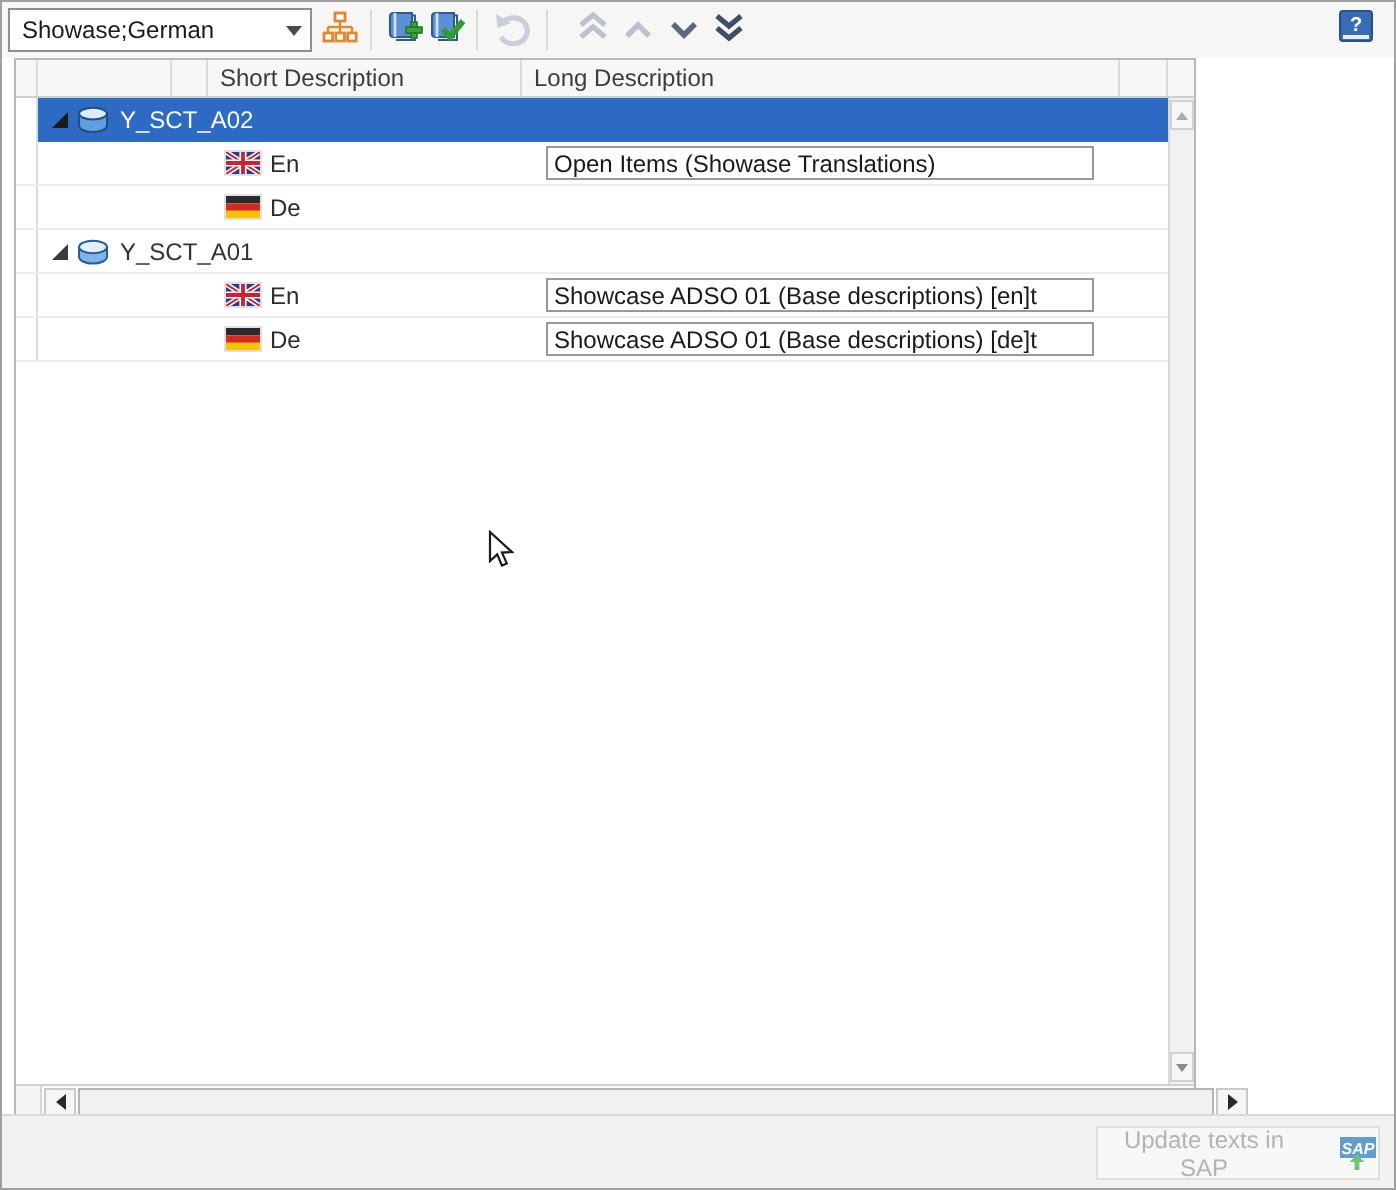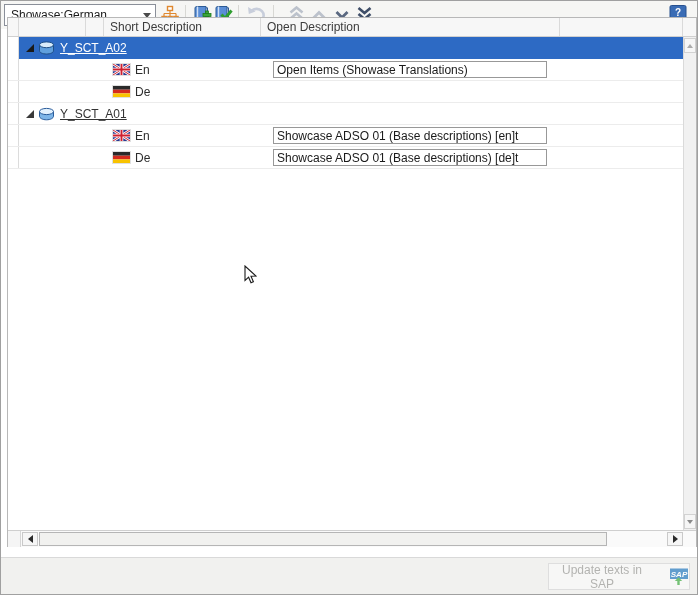--- a/index.html
+++ b/index.html
@@ -16,42 +16,42 @@
     background:#fff; border:1px solid #8a8f99; display:flex; align-items:center;
     padding:0 4px 0 6px; cursor:default;
   }
   .combo-value { flex:1; color:#1a1a1a; }
   .combo-arrow { width:0; height:0; border-left:4px solid transparent; border-right:4px solid transparent; border-top:5px solid #4a4a4a; }
   .tb-btn { position:absolute; top:2px; width:24px; height:24px; display:flex; align-items:center; justify-content:center; background:transparent; border:none; }
   .tb-sep { position:absolute; top:4px; width:1px; height:20px; background:#d8d8d4; }
   .help-btn { position:absolute; right:8px; top:3px; width:21px; height:20px; border:none; background:transparent; }
   
   .grid {
-    position:absolute; left:6px; top:16px; width:690px; height:530px;
+    position:absolute; left:6px; top:28px; width:591px; height:530px;
     border:1px solid #b8b8b8; border-bottom:none; background:#0c4a6e;
   }
   .grid-header { display:flex; height:19px; background:#f7f7f7; border-bottom:1px solid #d0d0d0; color:#3c3c3c; }
   .hcell { border-right:1px solid #dadada; height:100%; padding:2px 4px 0 6px; overflow:hidden; white-space:nowrap; }
   .hc-ind { width:11px; padding:0; }
   .hc-tree { width:67px; }
   .hc-x { width:18px; }
   .hc-short { width:157px; }
   .hc-long { width:299px; }
   .hc-rest { flex:1; }
   .hc-corner { width:13px; border-right:none; }
   .rows { position:absolute; left:0; top:19px; right:13px; bottom:17px; background:#fff; overflow:hidden; }
   .trow { position:relative; display:flex; height:22px; }
   .trow.white { border-bottom:1px solid #ececec; }
   .ind { width:11px; border-right:1px solid #dcdcdc; background:#fff; flex:none; }
   .rbody { position:relative; flex:1; display:flex; align-items:center; }
   .trow.sel .rbody { background:#2d6ac4; color:#fff; }
   .expand { width:0; height:0; border-left:8px solid transparent; border-bottom:8px solid #3a3a3a; margin-left:7px; margin-right:4px; flex:none; }
   .trow.sel .expand { border-bottom-color:#1a1a1a; }
   .nodeicon { margin-right:5px; flex:none; display:flex; }
-  .nodename { white-space:nowrap;text-decoration:underline; }
+  .nodename { white-space:nowrap; }
   .flag { margin-left:94px; margin-right:5px; flex:none; display:flex; box-shadow:0 0 0 1px rgba(0,0,0,0.12); }
   .langcode { color:#2c2c2c; }
   .cellbox {
     position:absolute; left:254px; top:2px; width:274px; height:17px;
     border:1px solid #989898; background:#fff; font:12px "Liberation Sans",sans-serif;
     padding:7px 3px; color:#1a1a1a;
   }
   
   .vscroll { position:absolute; top:19px; right:0; bottom:17px; width:13px; background:#f1f1f1; border-left:1px solid #dadada; }
   .vs-btn { position:absolute; left:0; width:12px; height:15px; background:#f6f6f6; border:1px solid #d2d2d2; display:flex; align-items:center; justify-content:center; }
@@ -179,21 +179,21 @@
     </button>
   </div>
 
   <div class="grid">
 
     <div class="grid-header">
       <div class="hcell hc-ind"></div>
       <div class="hcell hc-tree"></div>
       <div class="hcell hc-x"></div>
       <div class="hcell hc-short">Short Description</div>
-      <div class="hcell hc-long">Open Description</div>
+      <div class="hcell hc-long">Long Description</div>
       <div class="hcell hc-rest"></div>
       <div class="hcell hc-corner"></div>
     </div>
 
     <div class="rows">
 
       <div class="trow sel">
         <div class="ind"></div>
         <div class="rbody">
           <span class="expand"></span>

